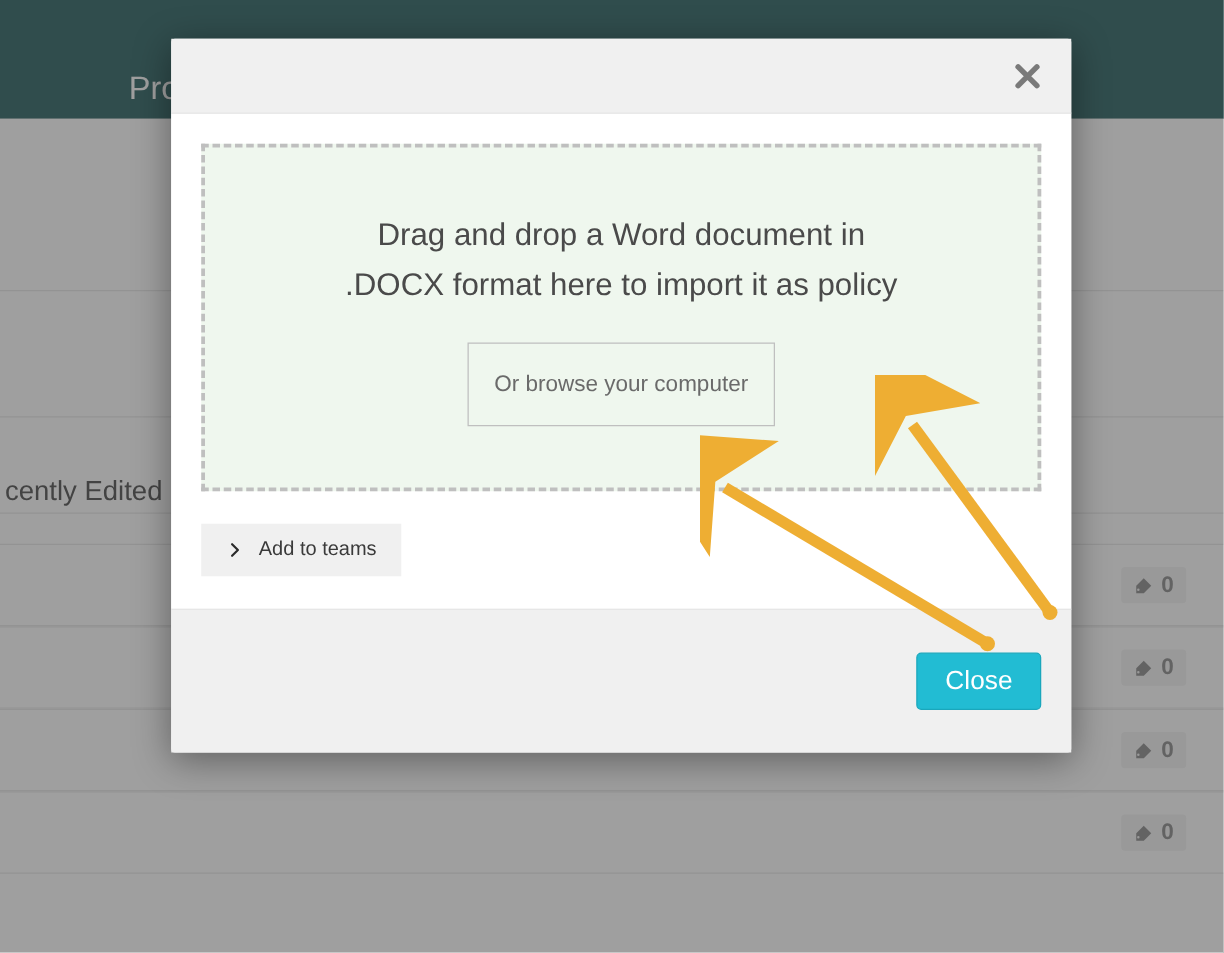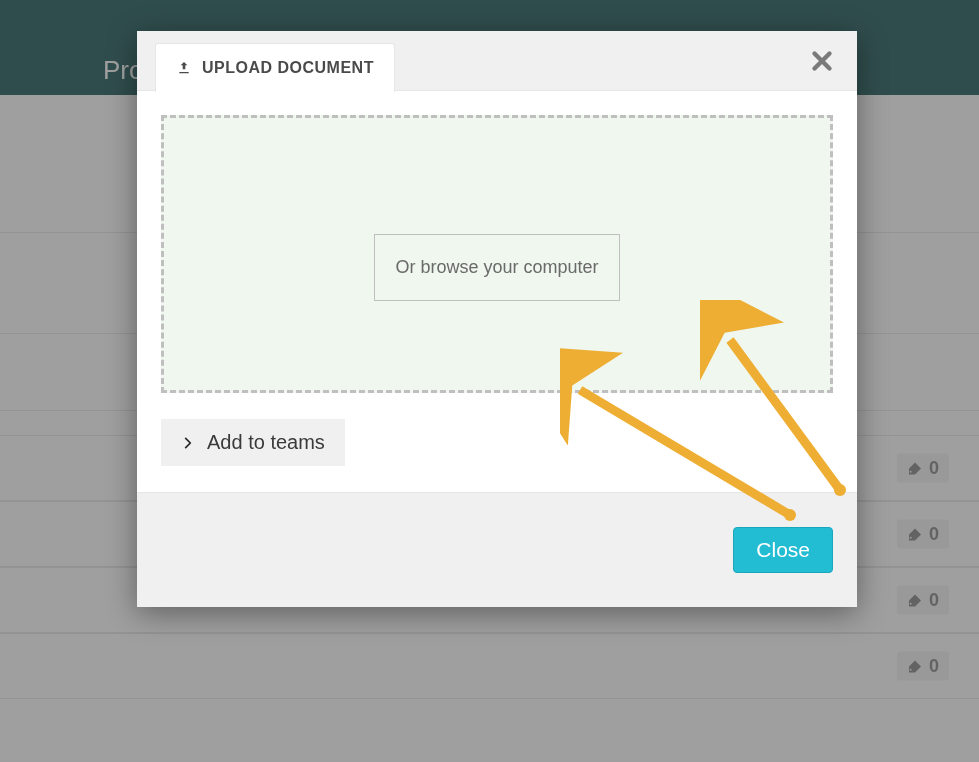--- a/index.html
+++ b/index.html
@@ -107,21 +107,21 @@
     padding: 22px 20px;
     cursor: pointer;
     font-family: inherit;
   }
   .add-teams {
     margin-top: 26px;
     display: inline-flex; align-items: center; gap: 12px;
     background: #f0f0f0;
     border: none;
     padding: 12px 20px;
-    font-size: 20px;
+    font-size: 16px;
     color: #3a3a3a;
     cursor: pointer;
     font-family: inherit;
   }
   .modal-footer {
     background: #f0f0f0;
     border-top: 1px solid #e6e6e6;
     padding: 34px 24px;
     display: flex; justify-content: flex-end;
   }
@@ -144,20 +144,21 @@
 </style>
 </head>
 <body>
 
 <div class="bg-header">
   <div class="title">Pro</div>
 </div>
 <div class="bg-body">
   <div class="bg-line l1"></div>
   <div class="bg-line l2"></div>
+  <div class="bg-section-label">cently Edited</div>
   <div class="bg-line l3"></div>
 
   <div class="bg-row r1">
     <div class="bg-tag">
       <svg width="16" height="16" viewBox="0 0 24 24" fill="#7a7a7a">
           <path d="M21 12l-9 9-9-9V3h9l9 9zM7 7a1.5 1.5 0 100-3 1.5 1.5 0 000 3z" transform="rotate(-90 12 12)"></path>
         </svg>
       <span>0</span>
     </div>
   </div>
@@ -184,35 +185,33 @@
         </svg>
       <span>0</span>
     </div>
   </div>
 </div>
 
 <div class="overlay"></div>
 
 <div class="modal">
   <div class="modal-header">
-    <div class="tab">
-      <svg width="16" height="16" viewBox="0 0 24 24" fill="#4a4a4a">
-        <path d="M12 3l5 5h-3v6h-4V8H7l5-5zM5 18h14v2H5v-2z"></path>
-      </svg>
-      <span>UPLOAD DOCUMENT</span>
-    </div>
     <div class="close-x">
       <svg width="30" height="30" viewBox="0 0 24 24" fill="#7a7a7a">
         <path d="M18 6L6 18M6 6l12 12" stroke="#7a7a7a" stroke-width="3.5" stroke-linecap="round"></path>
       </svg>
     </div>
   </div>
 
   <div class="modal-body">
     <div class="dropzone">
+      <div class="msg">
+        <span>Drag and drop a Word document in</span><br>
+        <span>.DOCX format here to import it as policy</span>
+      </div>
       <button class="browse-btn">Or browse your computer</button>
     </div>
 
     <button class="add-teams">
       <svg width="14" height="14" viewBox="0 0 24 24" fill="none">
         <path d="M8 4l8 8-8 8" stroke="#2a2a2a" stroke-width="3" stroke-linecap="round" stroke-linejoin="round"></path>
       </svg>
       <span>Add to teams</span>
     </button>
   </div>

